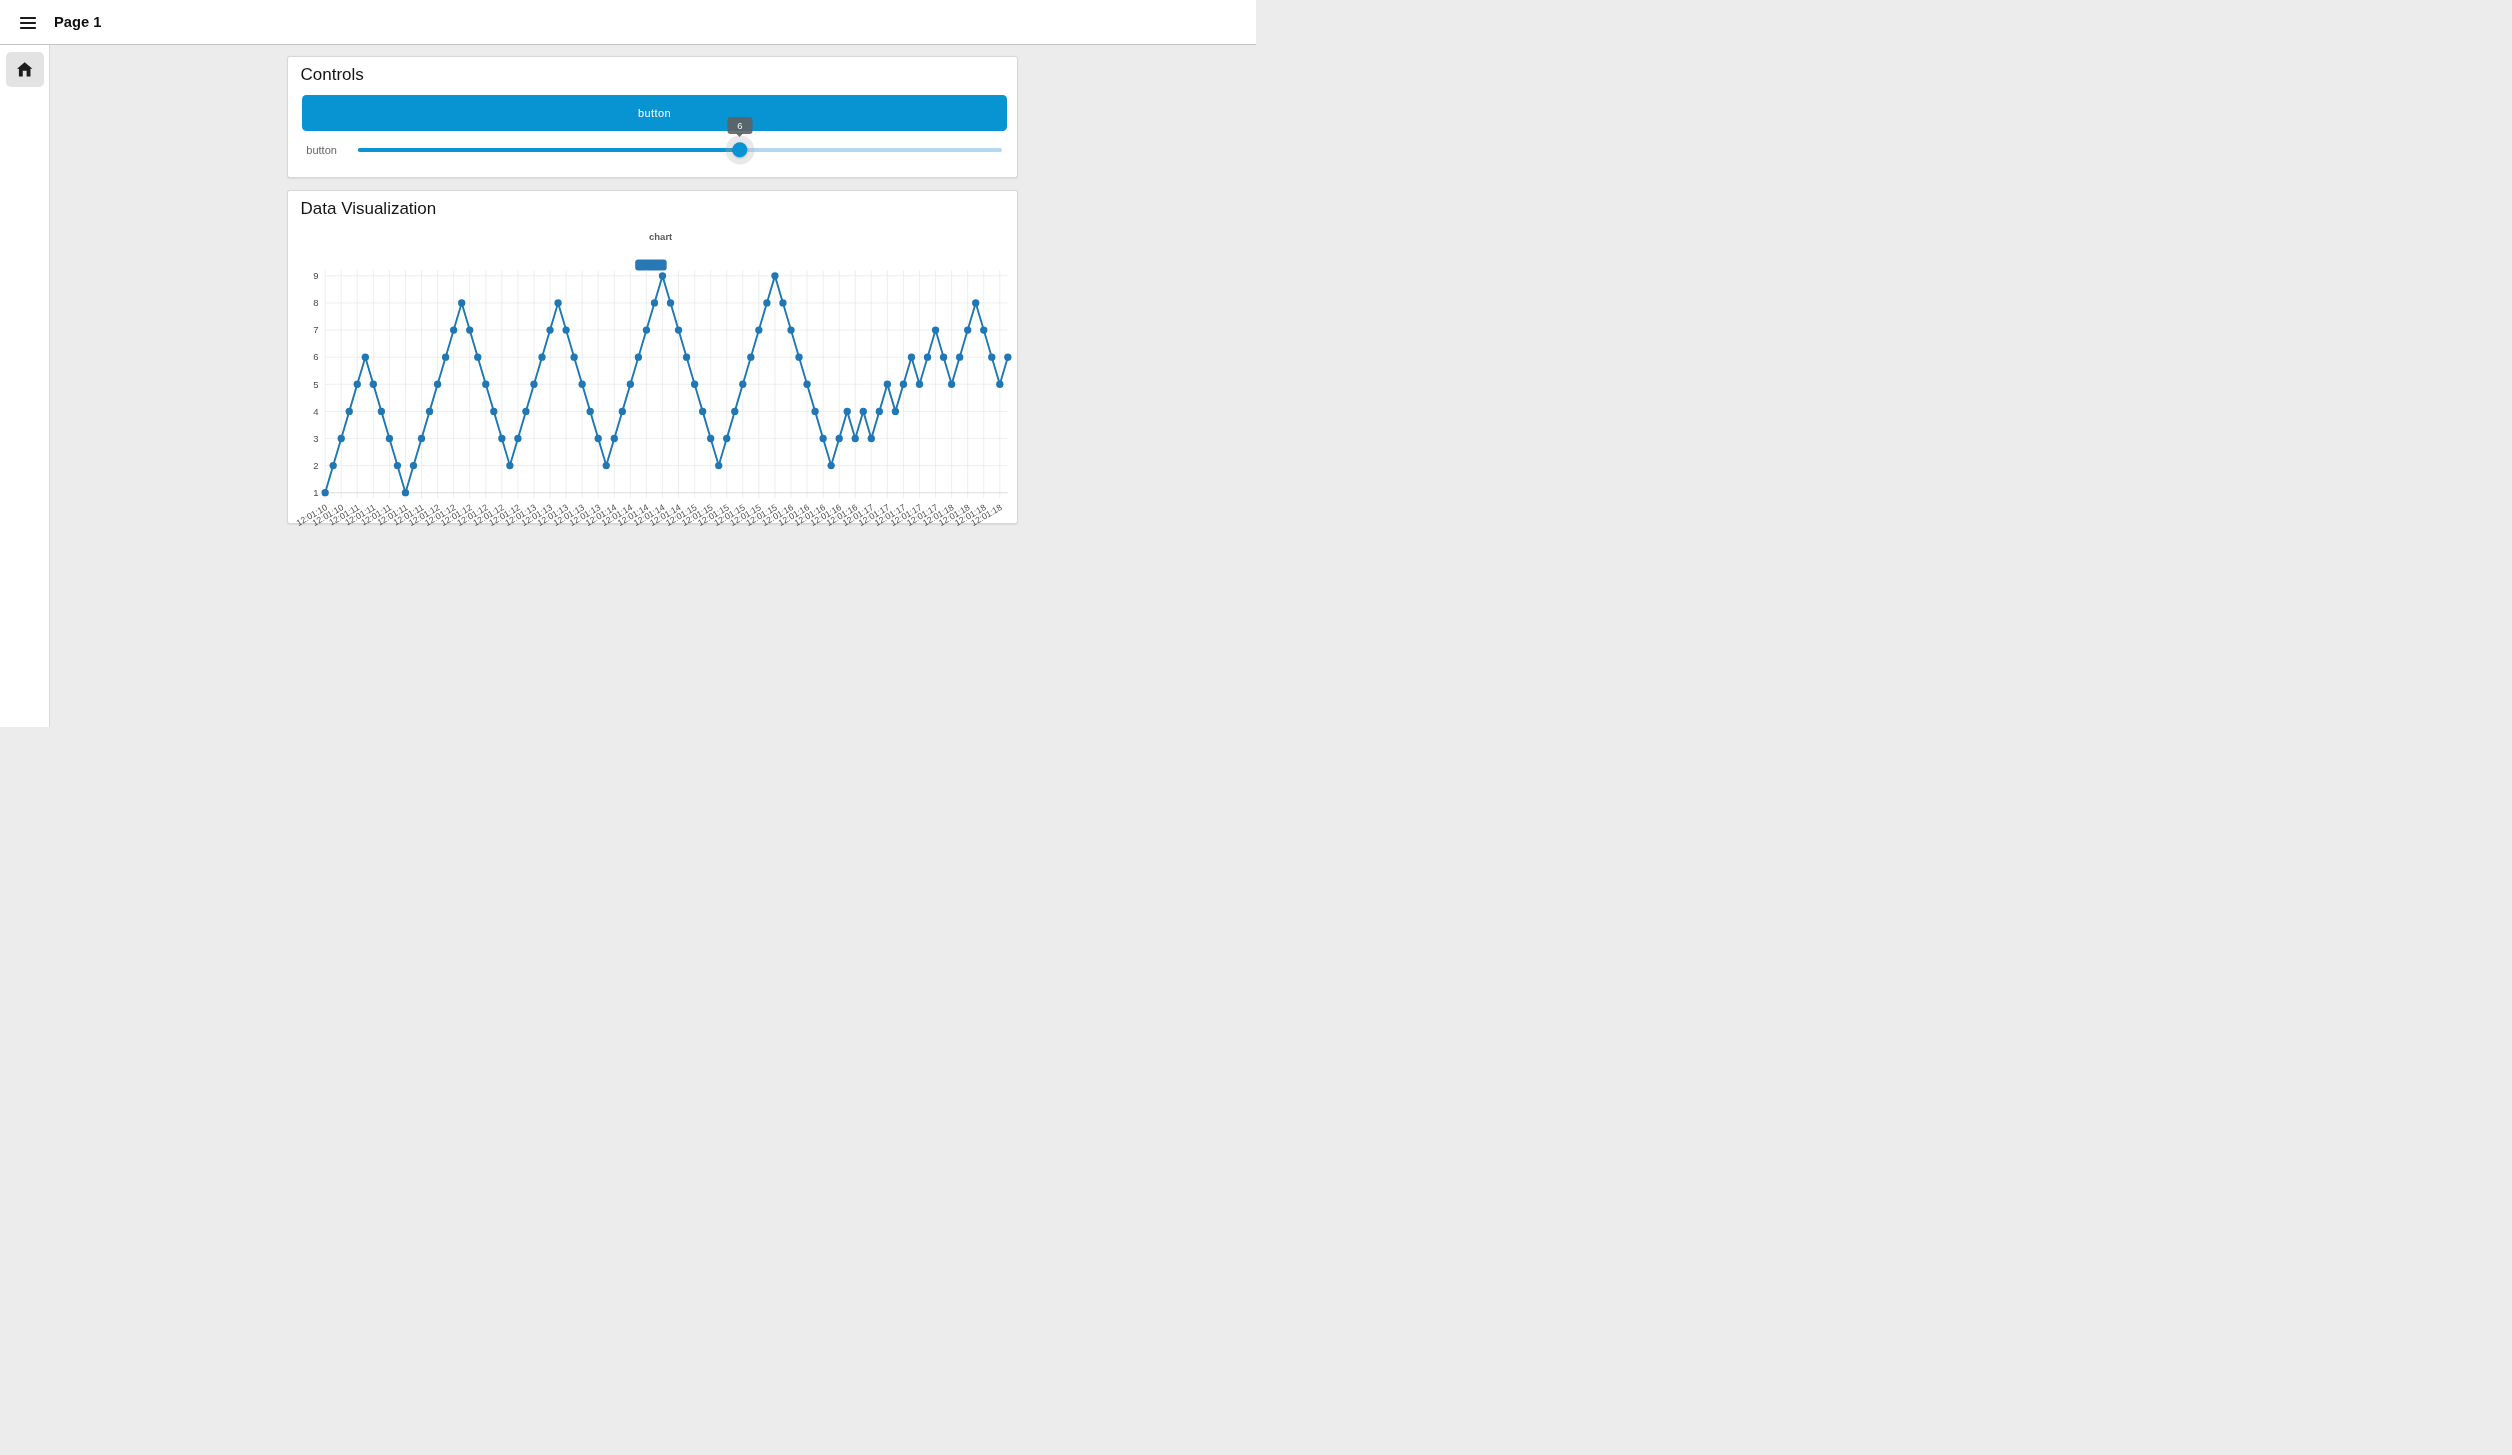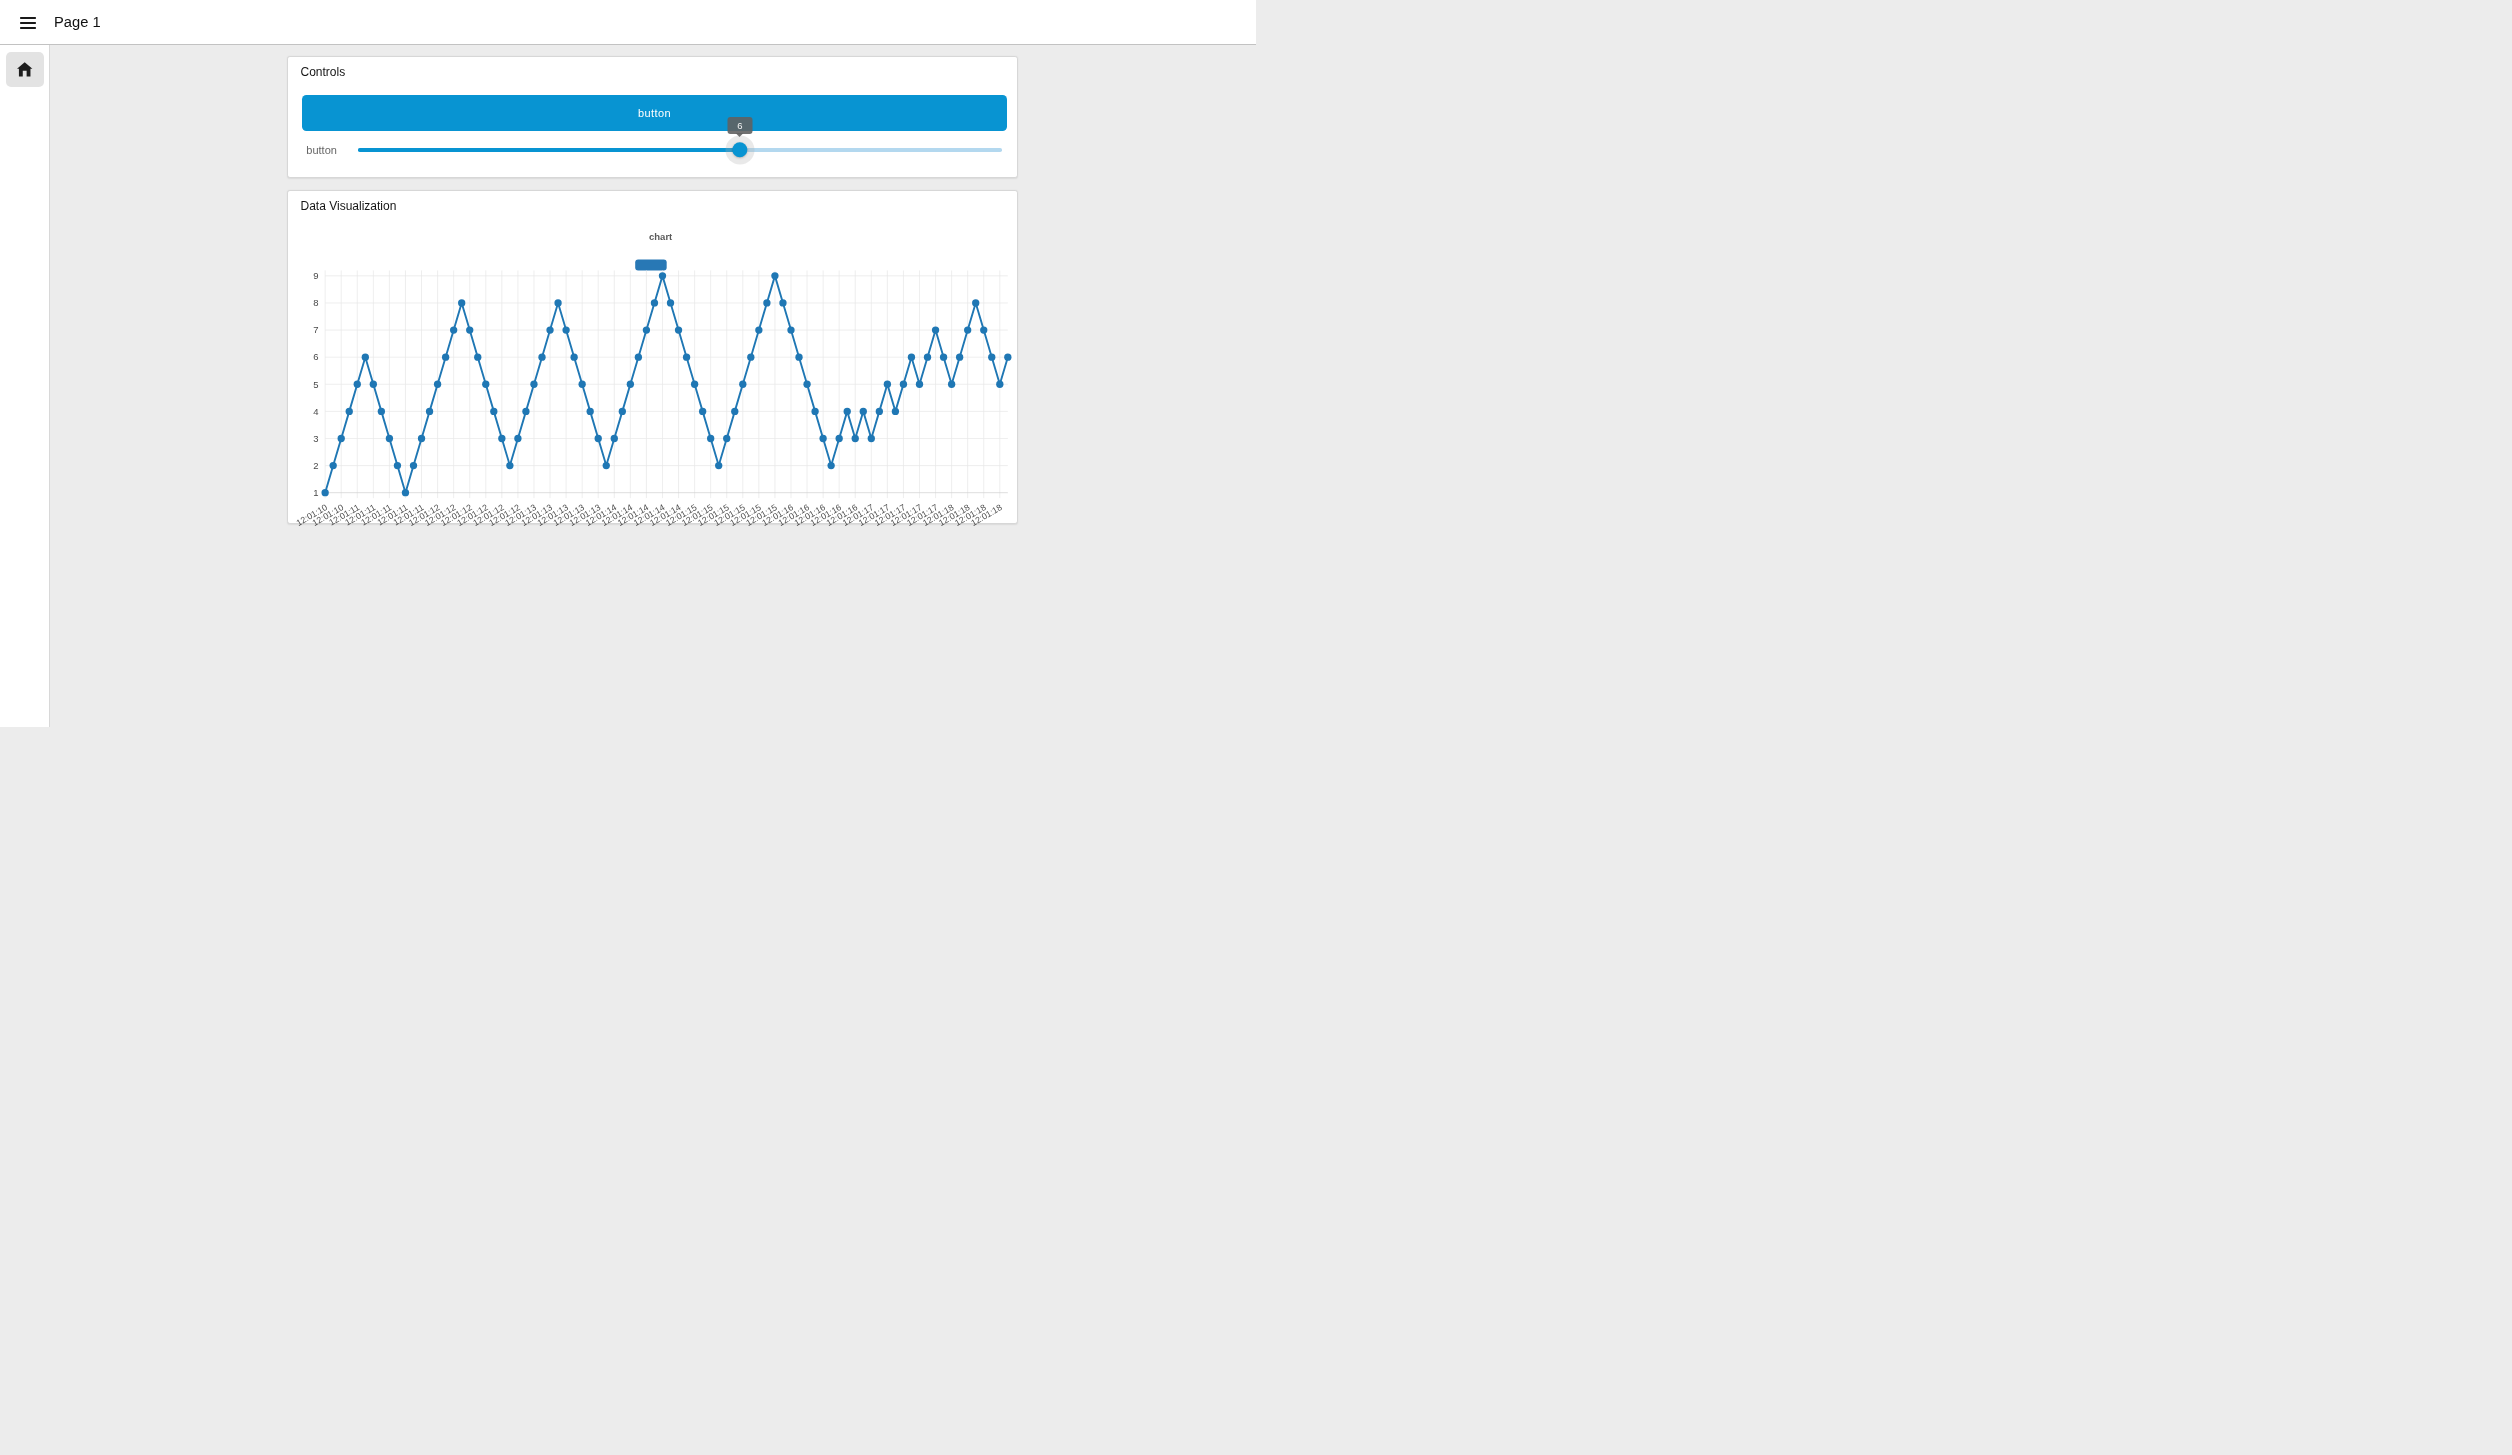--- a/index.html
+++ b/index.html
@@ -16,41 +16,41 @@
     background: #ffffff; border-bottom: 1.5px solid #c2c2c2; z-index: 20;
   }
   .hamburger {
     position: absolute; left: 20px; top: 17px; width: 16px; height: 11.7px;
     display: flex; flex-direction: column; justify-content: space-between;
     cursor: pointer; background: none; border: none;
   }
   .hamburger span { display: block; width: 16px; height: 1.9px; background: #1a1a1a; border-radius: 0.7px; }
   .page-title {
     position: absolute; left: 54px; top: 0; height: 48px; line-height: 44px;
-    font-size: 14.7px; color: #111; font-weight: 400;
+    font-size: 14.7px; color: #111; font-weight: 700;
   }
   
   .sidebar {
     position: absolute; left: 0; top: 45px; width: 50px; height: 682px;
     background: #ffffff; border-right: 0.7px solid #d8d8d8; z-index: 10;
   }
   .home-btn {
     position: absolute; left: 5.9px; top: 7.3px; width: 38px; height: 35px;
     background: #e3e3e3; border: none; border-radius: 5.1px; cursor: pointer;
     display: flex; align-items: center; justify-content: center;
   }
   
   .card {
     position: absolute; background: #ffffff;
     border: 0.7px solid #d7d7d7; border-radius: 2.9px;
     box-shadow: 0 0.7px 1.5px rgba(0,0,0,0.08);
   }
   .card-title {
     position: absolute; left: 12.5px; top: 8px;
-    font-size: 12px; font-weight: 400; color: #151515;
+    font-size: 17px; font-weight: 400; color: #151515;
   }
   #controls-card { left: 287px; top: 56px; width: 731px; height: 122px; }
   #viz-card { left: 287px; top: 190px; width: 731px; height: 334px; }
 
   
   .action-button {
     position: absolute; left: 14px; top: 38px; width: 705px; height: 36px;
     border: none; border-radius: 4.4px; cursor: pointer;
     color: #ffffff; font-size: 11px; letter-spacing: 0.4px;
     font-family: "Liberation Sans", sans-serif;

